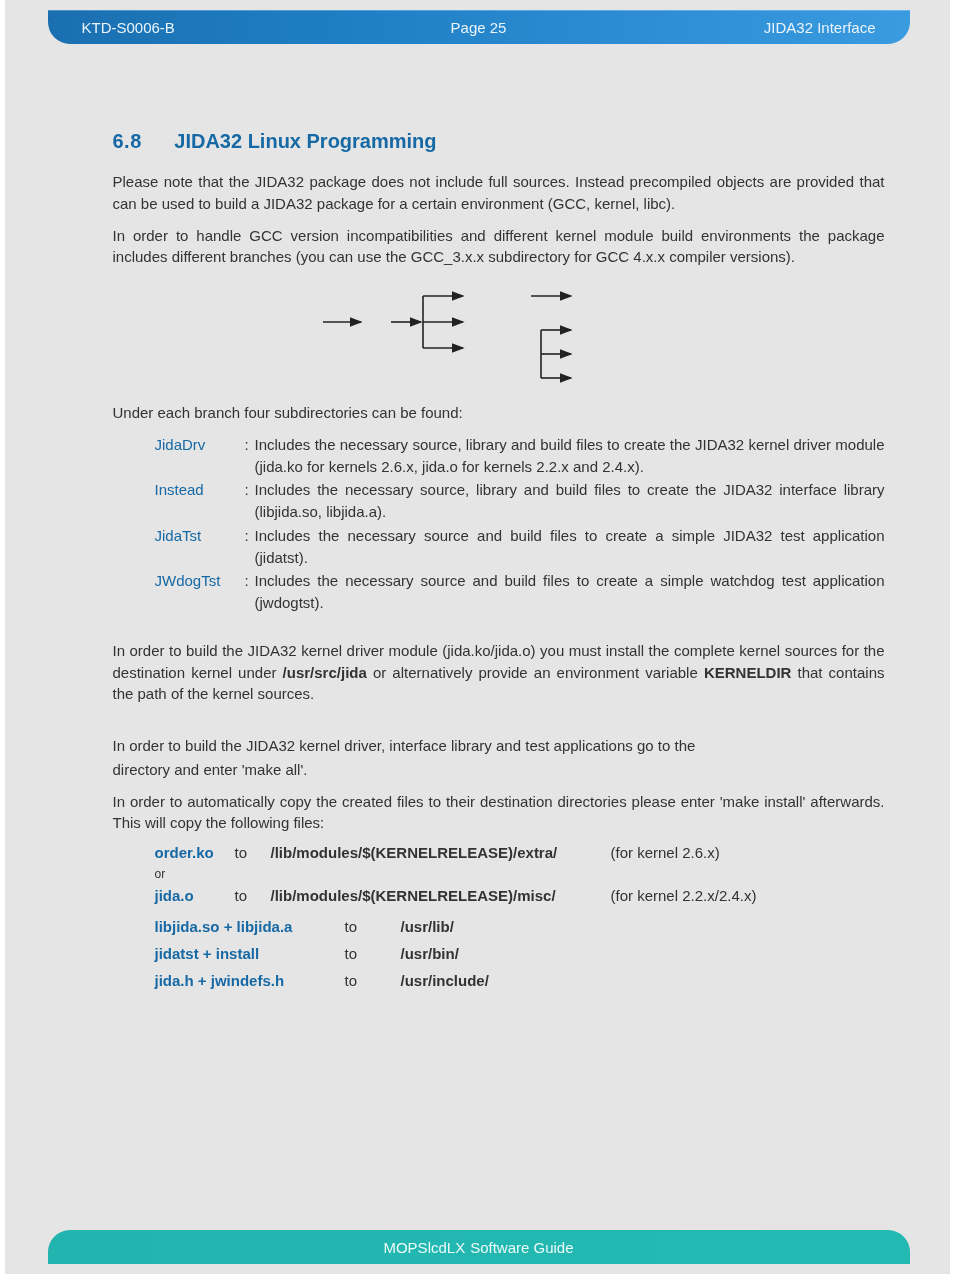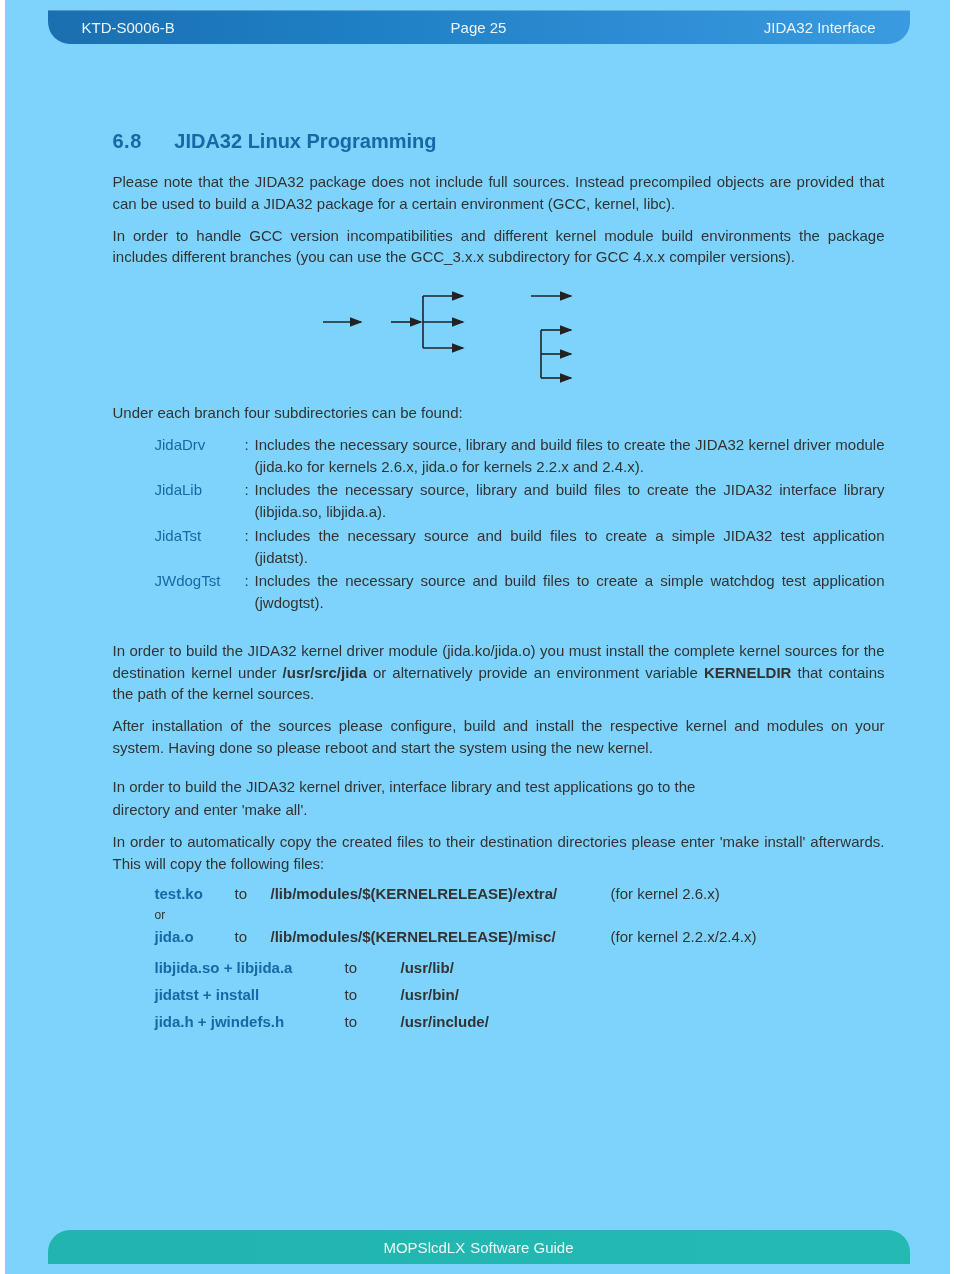--- a/index.html
+++ b/index.html
@@ -7,21 +7,21 @@
     padding: 0;
     background: #fff;
     font-family: "Segoe UI", "Helvetica Neue", Arial, sans-serif;
     color: #333333;
   }
   .page {
     width: 945px;
     min-height: 1274px;
     margin: 0 auto;
     position: relative;
-    background: #7dd3fc;
+    background: #e5e5e5;
     box-sizing: border-box;
   }
 
   
   .header-bar {
     position: absolute;
     top: 10px;
     left: 43px;
     right: 40px;
     height: 34px;
@@ -142,50 +142,49 @@
 
     <p class="body">Under each branch four subdirectories can be found:</p>
 
     <div id="subdir-mount">
         <div class="subdir">
           <div class="name">JidaDrv</div>
           <div class="colon">:</div>
           <div class="desc">Includes the necessary source, library and build files to create the JIDA32 kernel driver module (jida.ko for kernels 2.6.x, jida.o for kernels 2.2.x and 2.4.x).</div>
         </div>
         <div class="subdir">
-          <div class="name">JidaLib</div>
+          <div class="name">Instead</div>
           <div class="colon">:</div>
           <div class="desc">Includes the necessary source, library and build files to create the JIDA32 interface library (libjida.so, libjida.a).</div>
         </div>
         <div class="subdir">
           <div class="name">JidaTst</div>
           <div class="colon">:</div>
           <div class="desc">Includes the necessary source and build files to create a simple JIDA32 test application (jidatst).</div>
         </div>
         <div class="subdir">
           <div class="name">JWdogTst</div>
           <div class="colon">:</div>
           <div class="desc">Includes the necessary source and build files to create a simple watchdog test application (jwdogtst).</div>
         </div>
       </div>
 
     <p class="body" style="margin-top:26px;">
       <span>In order to build the JIDA32 kernel driver module (jida.ko/jida.o) you must install the complete kernel sources for the destination kernel under </span><span class="bold">/usr/src/jida</span><span> or alternatively provide an environment variable </span><span class="bold">KERNELDIR</span><span> that contains the path of the kernel sources.</span>
     </p>
-    <p class="body tight">After installation of the sources please configure, build and install the respective kernel and modules on your system. Having done so please reboot and start the system using the new kernel.</p>
-
-    <p class="body" style="margin-top:17px; margin-bottom:2px;">In order to build the JIDA32 kernel driver, interface library and test applications go to the</p>
+
+    <p class="body" style="margin-top:30px; margin-bottom:2px;">In order to build the JIDA32 kernel driver, interface library and test applications go to the</p>
     <p class="body tight" style="text-align:left;">directory and enter 'make all'.</p>
 
     <p class="body" style="margin-top:6px;">In order to automatically copy the created files to their destination directories please enter 'make install' afterwards. This will copy the following files:</p>
 
     <div class="install">
       <div id="install-mount-1">
           <div class="row1">
-            <div class="file">test.ko</div>
+            <div class="file">order.ko</div>
             <div class="to">to</div>
             <div class="dest">/lib/modules/$(KERNELRELEASE)/extra/</div>
             <div class="note">(for kernel 2.6.x)</div>
           </div>
           <div class="or-line">or</div>
           <div class="row1">
             <div class="file">jida.o</div>
             <div class="to">to</div>
             <div class="dest">/lib/modules/$(KERNELRELEASE)/misc/</div>
             <div class="note">(for kernel 2.2.x/2.4.x)</div>

